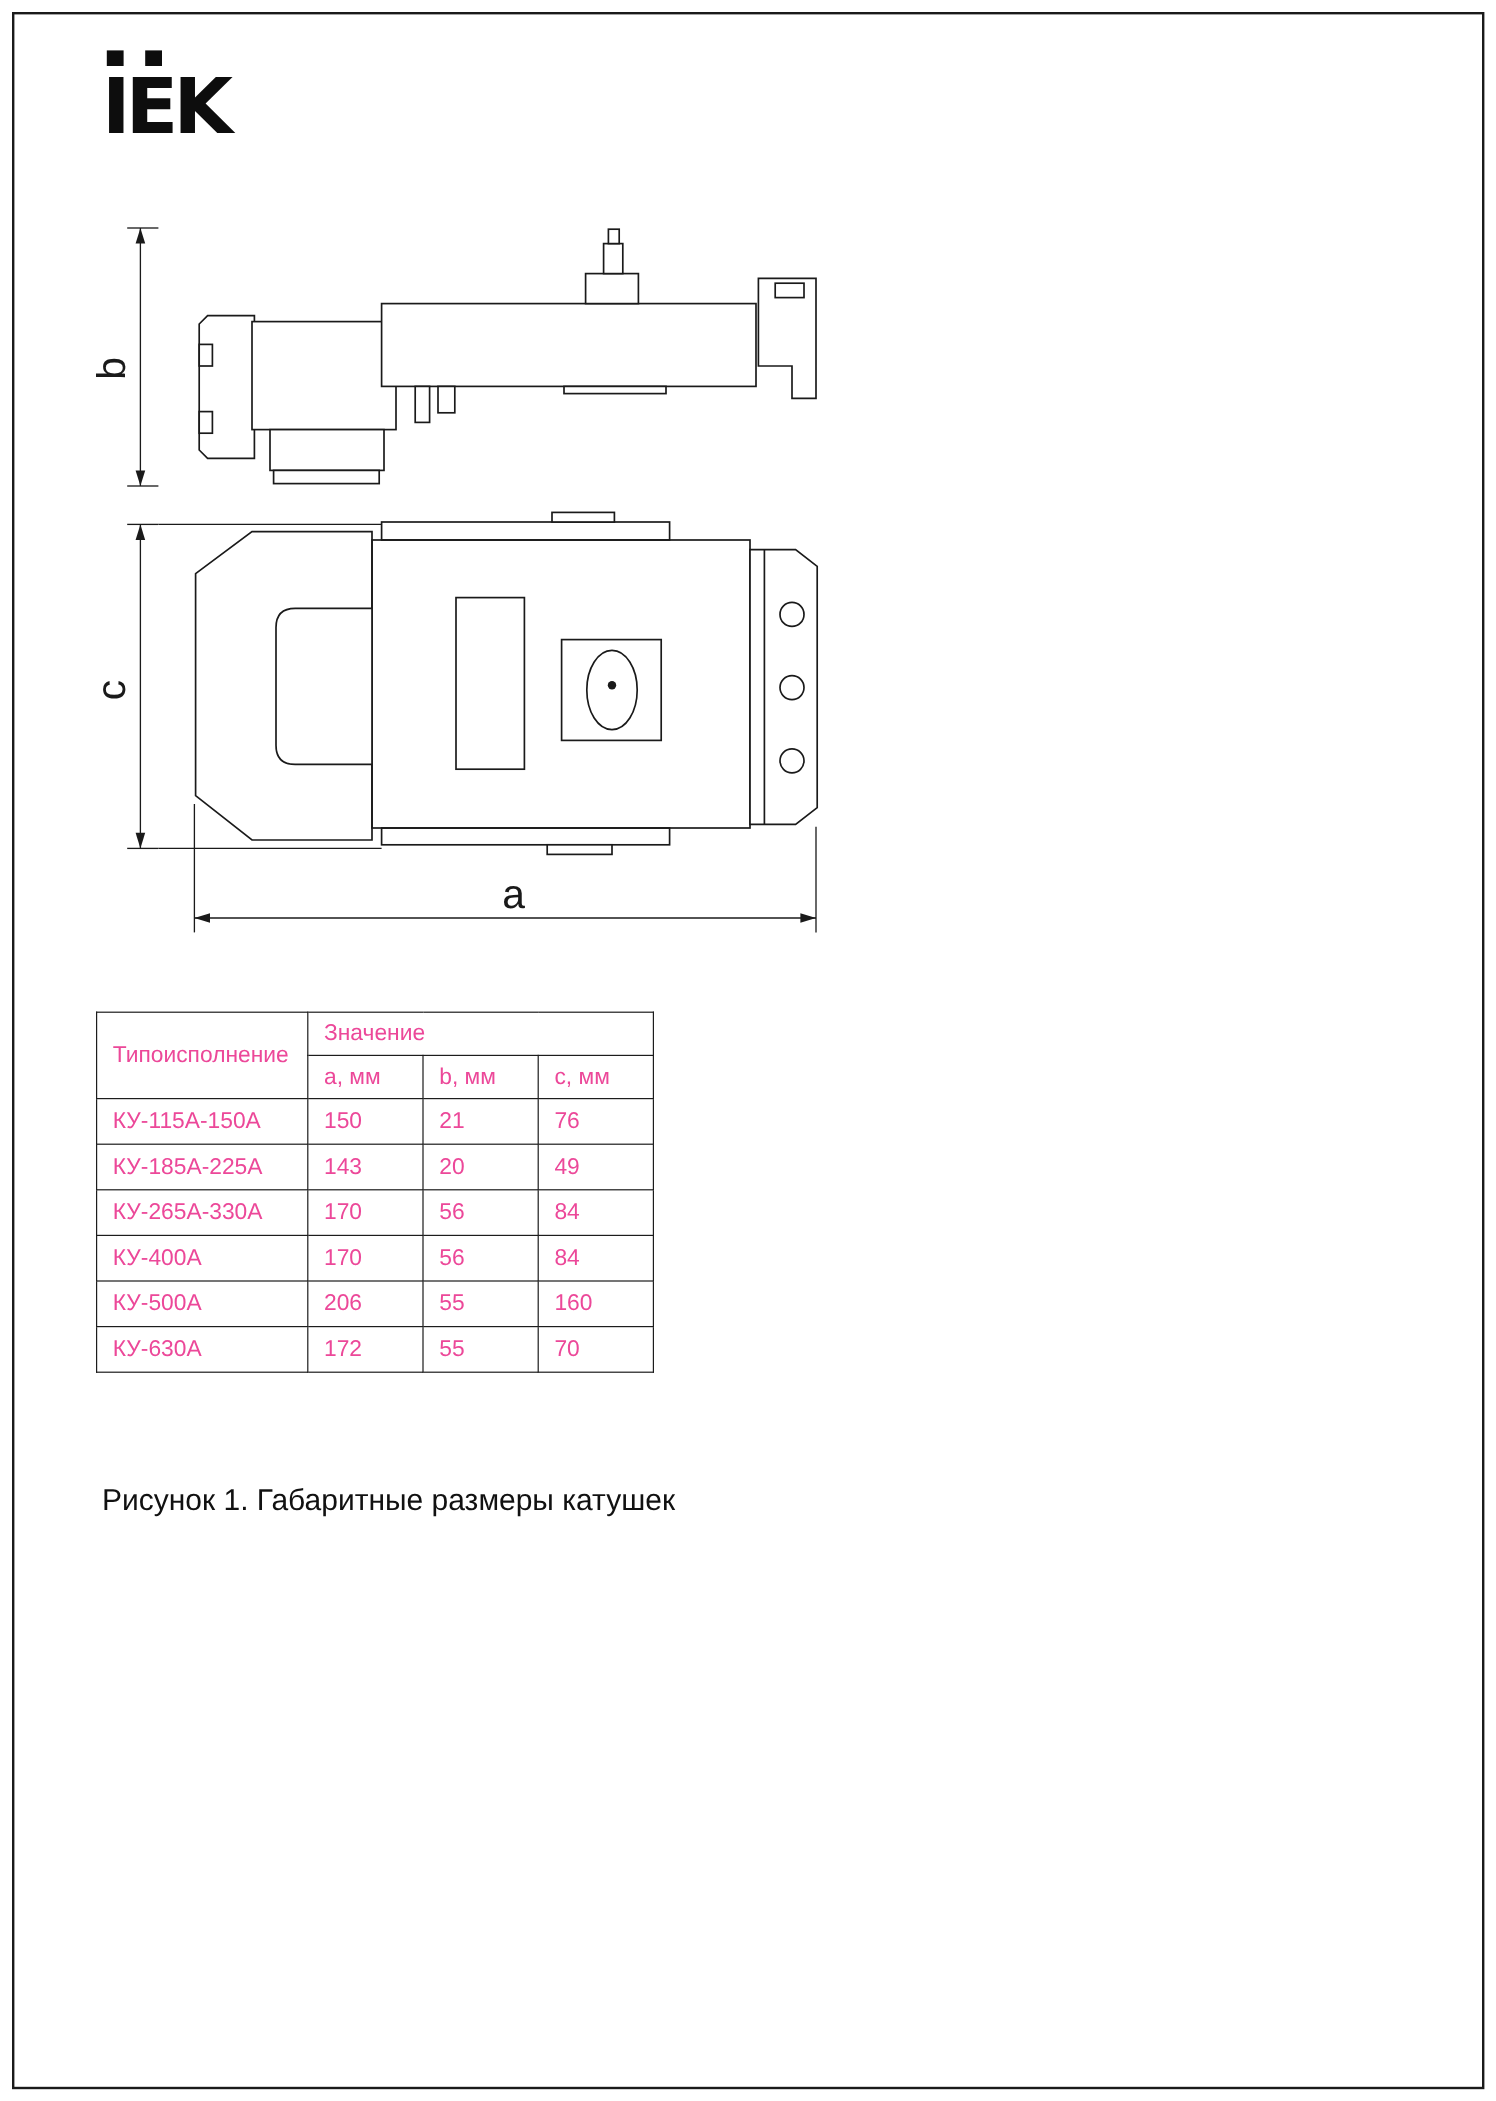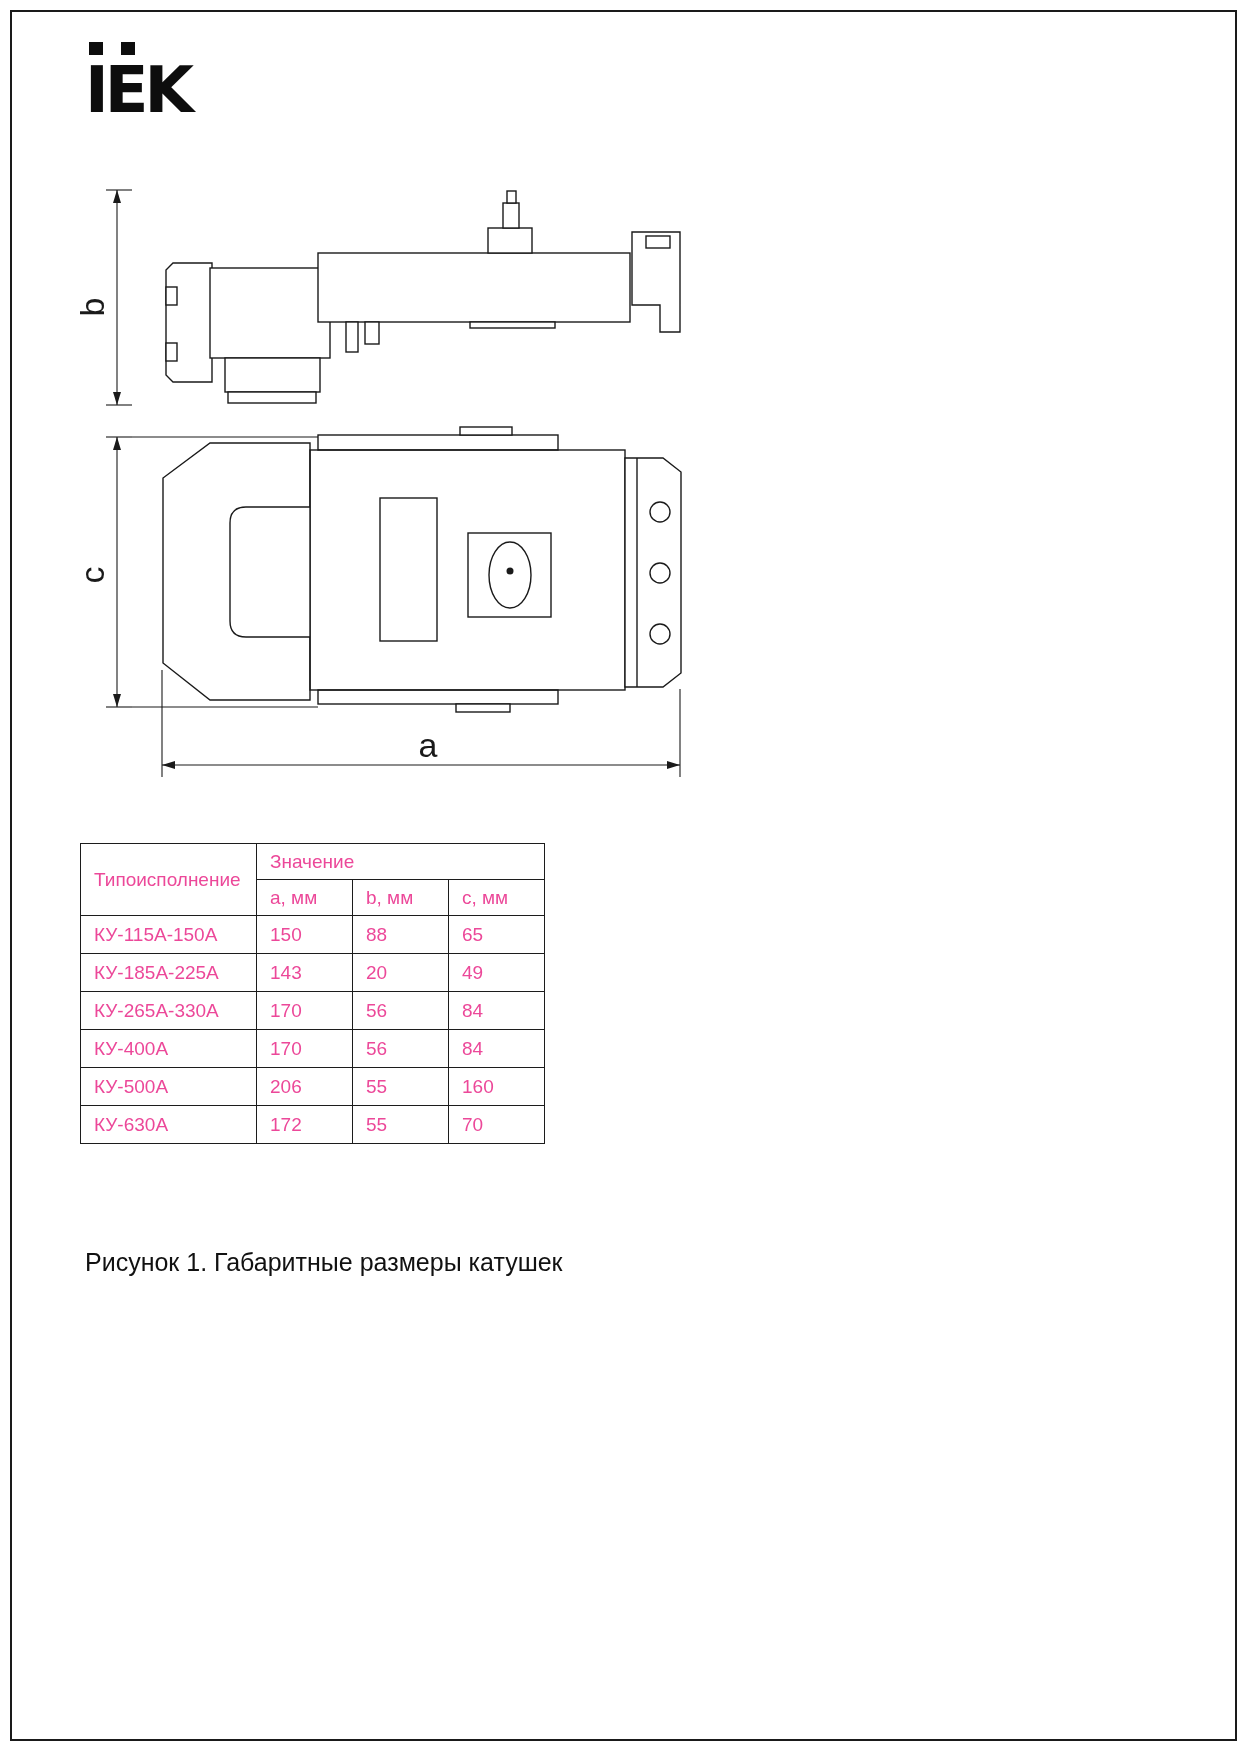--- a/index.html
+++ b/index.html
@@ -37,21 +37,21 @@
   }
   .dim-table th, .dim-table td {
     border:1px solid #1c1c1c; font-weight:normal; text-align:left;
     padding:0 0 0 13px; vertical-align:middle;
   }
   .dim-table thead tr { height:36px; }
   .dim-table tbody tr { height:38px; }
   
   .caption {
     position:absolute; left:85px; top:1236px;
-    font-size:25px; color:#111;margin-top:12px;
+    font-size:25px; color:#111;
   }
 </style>
 </head>
 <body>
 
 <div class="page-border"></div>
 
 <div class="logo">
   <span class="logo-dot dot-i"></span>
   <span class="logo-dot dot-e"></span>
@@ -154,22 +154,22 @@
     <tr>
       <th>a, мм</th>
       <th>b, мм</th>
       <th>c, мм</th>
     </tr>
   </thead>
   <tbody>
     <tr>
       <td>КУ-115А-150А</td>
       <td>150</td>
-      <td>88</td>
-      <td>65</td>
+      <td>21</td>
+      <td>76</td>
     </tr>
     <tr>
       <td>КУ-185А-225А</td>
       <td>143</td>
       <td>20</td>
       <td>49</td>
     </tr>
     <tr>
       <td>КУ-265А-330А</td>
       <td>170</td>

